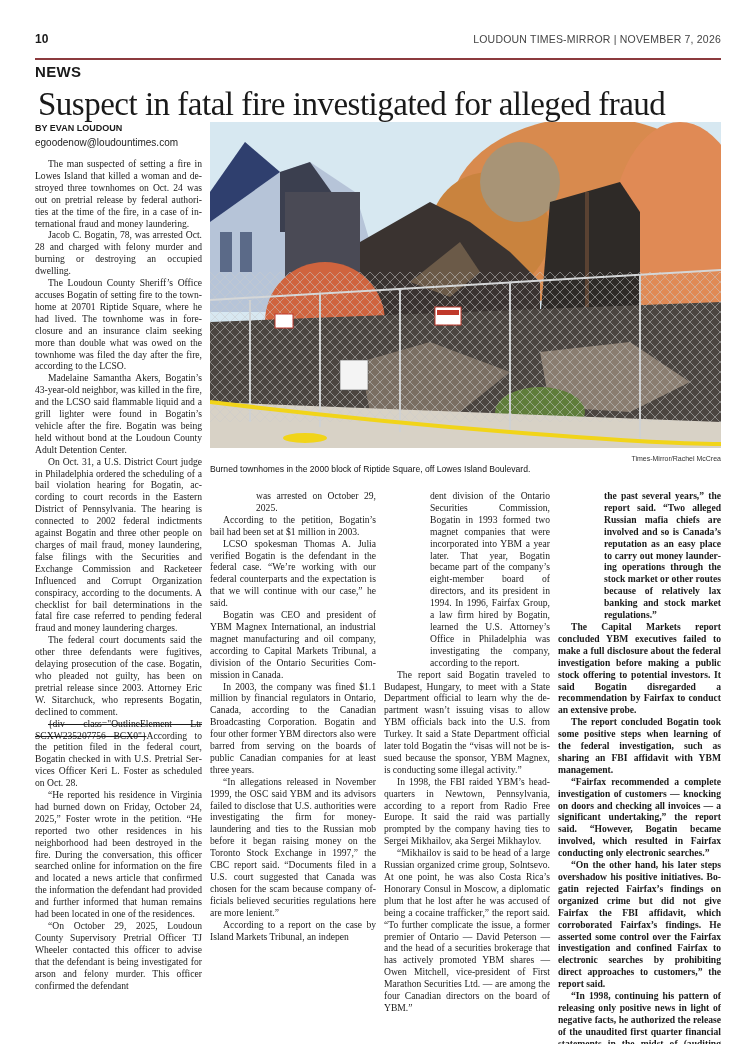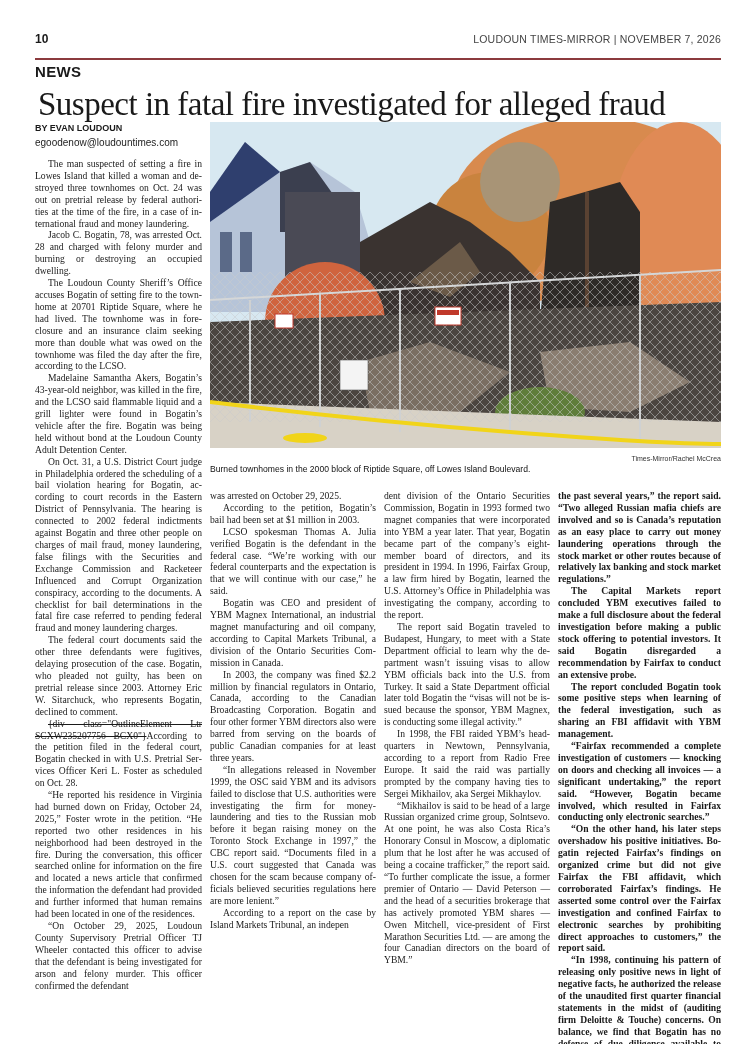--- a/index.html
+++ b/index.html
@@ -12,21 +12,21 @@
   .byline { position: absolute; left: 35px; top: 123px; font-family: "Liberation Sans", sans-serif; font-weight: bold; font-size: 9px; }
   .email { position: absolute; left: 35px; top: 137px; font-family: "Liberation Sans", sans-serif; font-size: 10px; color: #222; }
 
   .photo { position: absolute; left: 210px; top: 122px; width: 511px; height: 326px; overflow: hidden; background: linear-gradient(180deg, #cfe3ef 0%, #e6eef2 35%, #d9c6b2 70%, #bdb7ad 100%); }
   .photo svg { display: block; }
   .credit { position: absolute; right: 35px; top: 455px; font-family: "Liberation Sans", sans-serif; font-size: 7px; color: #333; }
   .caption { position: absolute; left: 210px; top: 464px; font-family: "Liberation Sans", sans-serif; font-size: 8.6px; color: #111; }
 
   .col { position: absolute; font-family: "Liberation Serif", serif; font-size: 9.6px; line-height: 11.9px; text-align: justify; hyphens: manual; }
   .col p { margin: 0; text-indent: 13px; }
-  .col p.noindent { text-indent: 0; }
+  .col p.noindent { text-indent: 0; margin-left: 46px; }
   .strike { text-decoration: line-through; }
   .c1 { left: 35px; top: 158px; width: 167px; }
   .c2 { left: 210px; top: 490px; width: 166px; }
   .c3 { left: 384px; top: 490px; width: 166px; }
   .c4 { left: 558px; top: 490px; width: 163px; font-weight: bold; }
 </style>
 </head>
 <body>
 
 <div class="page-num">10</div>
@@ -104,21 +104,21 @@
   <p><span class="strike">{div class="OutlineElement Ltr SCXW235207756 BCX0"}</span><span>According to the petition filed in the federal court, Bogatin checked in with U.S. Pretrial Ser­vices Officer Keri L. Foster as scheduled on Oct. 28.</span></p>
   <p>“He reported his residence in Virginia had burned down on Friday, October 24, 2025,” Foster wrote in the petition. “He reported two other residences in his neighborhood had been destroyed in the fire. During the conversation, this officer searched online for information on the fire and located a news article that con­firmed the information the defendant had provided and further informed that human remains had been located in one of the residences.</p>
   <p>“On October 29, 2025, Loudoun County Supervisory Pretrial Officer TJ Wheeler contacted this officer to ad­vise that the defendant is being inves­tigated for arson and felony murder. This officer confirmed the defendant</p>
 </div>
 
 <div class="col c2">
   <p class="noindent">was arrested on October 29, 2025.</p>
   <p>According to the petition, Bogatin’s bail had been set at $1 million in 2003.</p>
   <p>LCSO spokesman Thomas A. Julia verified Bogatin is the defendant in the federal case. “We’re working with our federal counterparts and the expectation is that we will continue with our case,” he said.</p>
   <p>Bogatin was CEO and president of YBM Magnex International, an industrial magnet manufacturing and oil company, according to Capital Markets Tribunal, a division of the Ontario Securities Com­mission in Canada.</p>
-  <p>In 2003, the company was fined $2.2 million by financial regulators in On­tario, Canada, according to the Canadian Broadcasting Corporation. Bogatin and four other former YBM directors also were barred from serving on the boards of public Canadian companies for at least three years.</p>
+  <p>In 2003, the company was fined $1.1 million by financial regulators in On­tario, Canada, according to the Canadian Broadcasting Corporation. Bogatin and four other former YBM directors also were barred from serving on the boards of public Canadian companies for at least three years.</p>
   <p>“In allegations released in Novem­ber 1999, the OSC said YBM and its advisors failed to disclose that U.S. au­thorities were investigating the firm for money-laundering and ties to the Rus­sian mob before it began raising money on the Toronto Stock Exchange in 1997,” the CBC report said. “Documents filed in a U.S. court suggested that Canada was chosen for the scam because company of­ficials believed securities regulations here are more lenient.”</p>
   <p>According to a report on the case by Island Markets Tribunal, an indepen­</p>
 </div>
 
 <div class="col c3">
   <p class="noindent">dent division of the Ontario Securities Commission, Bogatin in 1993 formed two magnet companies that were incor­porated into YBM a year later. That year, Bogatin became part of the company’s eight-member board of directors, and its president in 1994. In 1996, Fairfax Group, a law firm hired by Bogatin, learned the U.S. Attorney’s Office in Philadelphia was investigating the company, according to the report.</p>
   <p>The report said Bogatin traveled to Budapest, Hungary, to meet with a State Department official to learn why the de­partment wasn’t issuing visas to allow YBM officials back into the U.S. from Turkey. It said a State Department official later told Bogatin the “visas will not be is­sued because the sponsor, YBM Magnex, is conducting some illegal activity.”</p>
   <p>In 1998, the FBI raided YBM’s head­quarters in Newtown, Pennsylvania, according to a report from Radio Free Europe. It said the raid was partially prompted by the company having ties to Sergei Mikhailov, aka Sergei Mikhaylov.</p>
   <p>“Mikhailov is said to be head of a large Russian organized crime group, Solntsevo. At one point, he was also Costa Rica’s Honorary Consul in Moscow, a diplomatic plum that he lost after he was accused of being a cocaine trafficker,” the report said. “To further complicate the issue, a former premier of Ontario — David Peterson — and the head of a securities brokerage that has actively pro­moted YBM shares — Owen Mitchell, vice-president of First Marathon Securi­ties Ltd. — are among the four Canadian directors on the board of YBM.”</p>
 </div>

